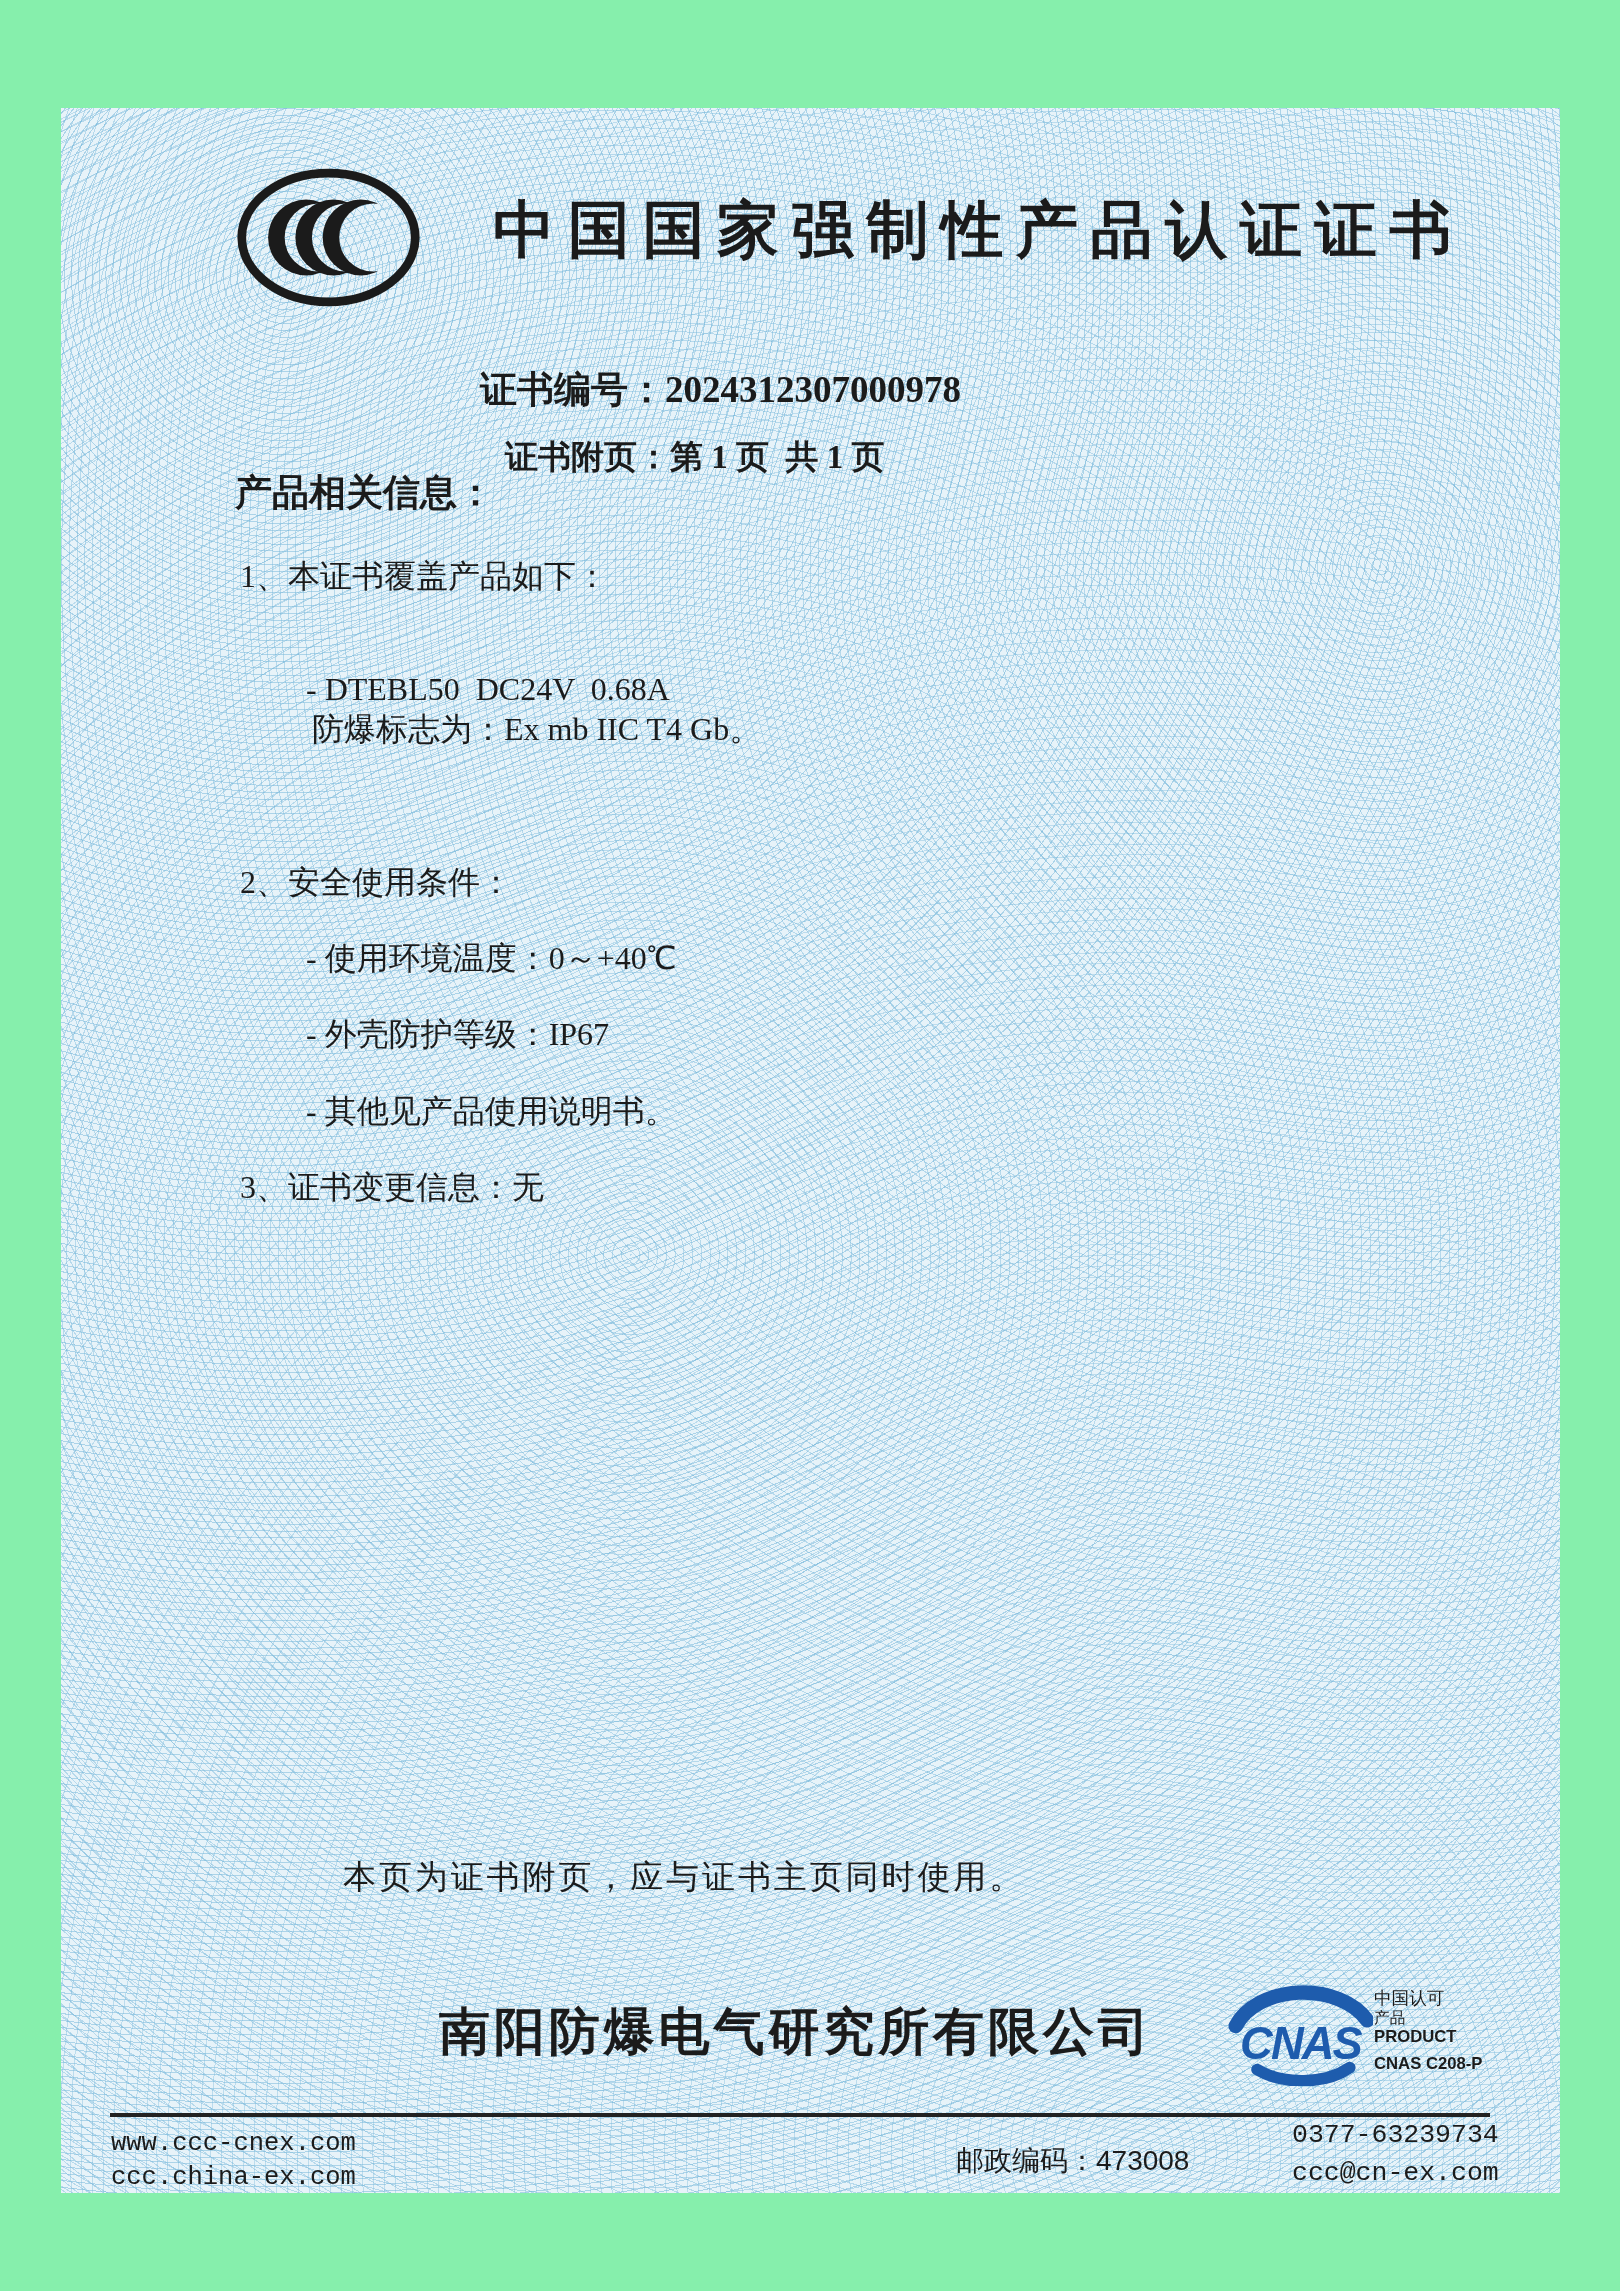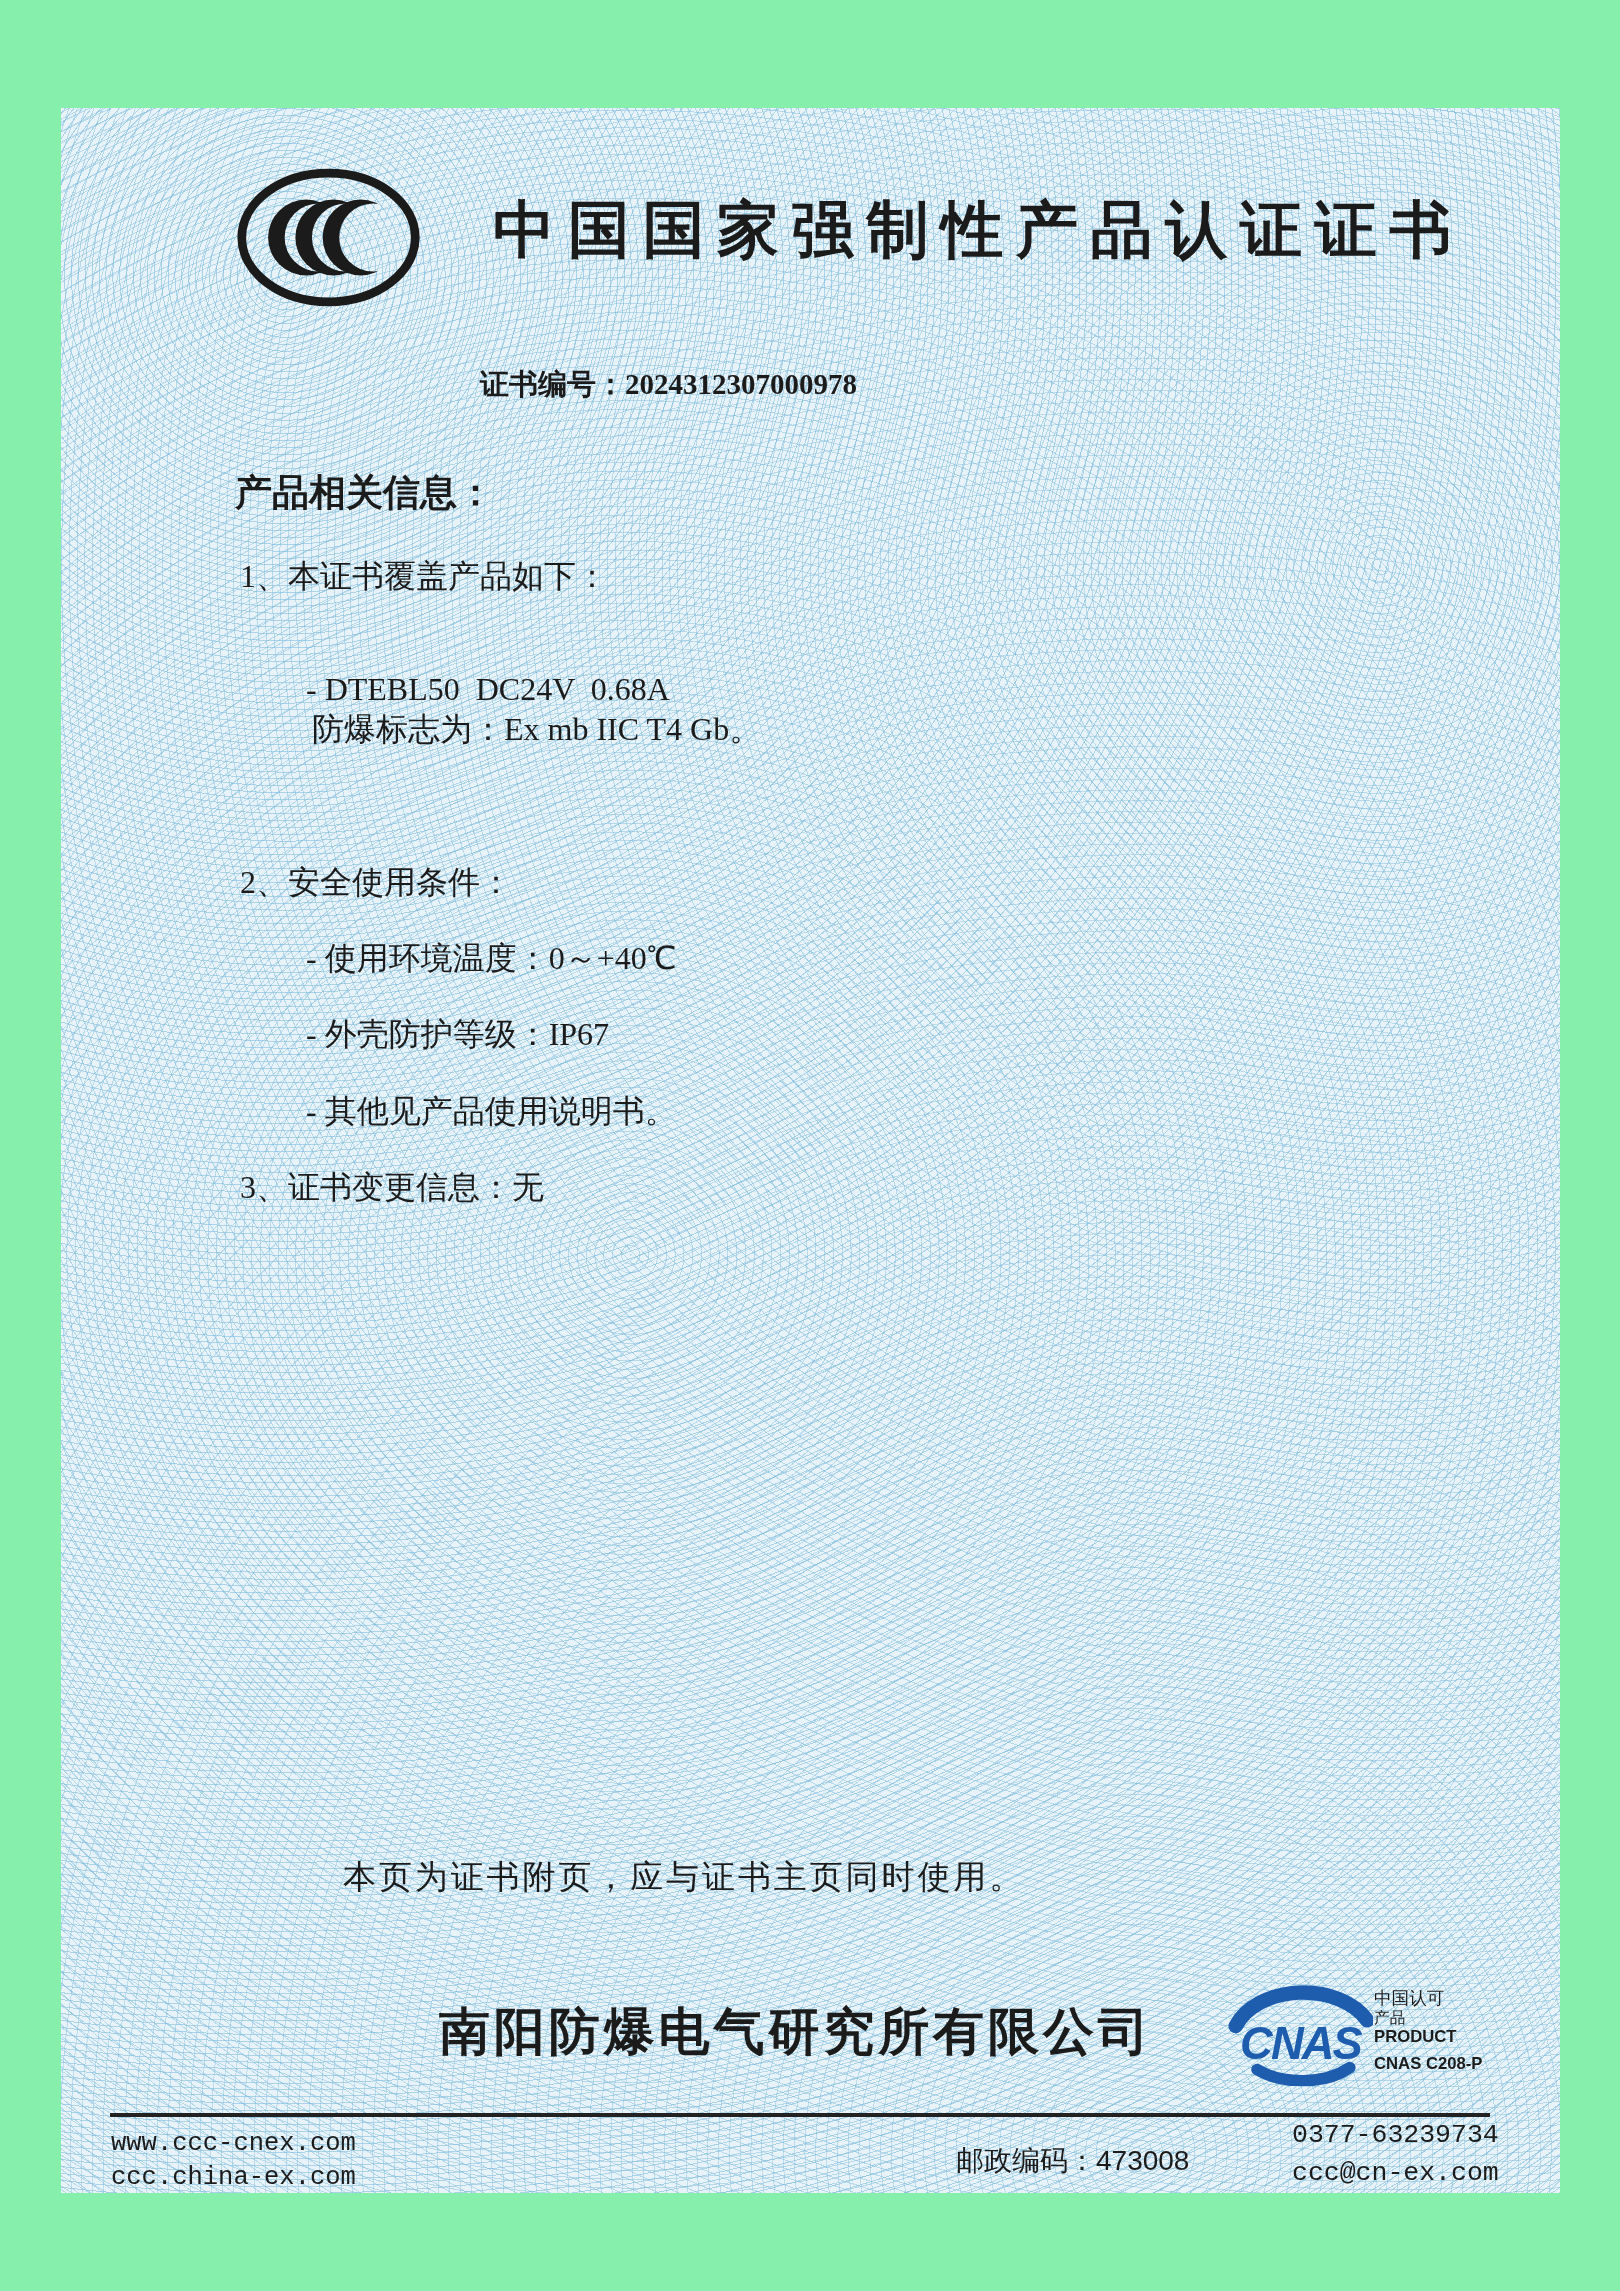--- a/index.html
+++ b/index.html
@@ -23,21 +23,21 @@
       repeating-radial-gradient(circle at 15% 8%,  rgba(122,185,219,.55) 0 1px, rgba(255,255,255,0) 1px 6.9px),
       repeating-radial-gradient(circle at 88% 22%, rgba(122,185,219,.45) 0 1px, rgba(255,255,255,0) 1px 7.8px),
       repeating-radial-gradient(circle at 38% 55%, rgba(122,185,219,.45) 0 1px, rgba(255,255,255,0) 1px 8.8px),
       repeating-radial-gradient(circle at 72% 98%, rgba(122,185,219,.40) 0 1px, rgba(255,255,255,0) 1px 10.8px);
   }
   .abs{position:absolute;}
   .title{
     left:493px;top:188px;font-size:62px;font-weight:bold;letter-spacing:12.7px;
     font-family:"Liberation Sans",sans-serif;white-space:pre;
   }
-  .certno{left:480px;top:365px;font-size:29px;font-weight:bold;white-space:pre;}
+  .certno{left:480px;top:365px;font-size:37px;font-weight:bold;white-space:pre;}
   .pageinfo{left:505px;top:435px;font-size:33px;font-weight:bold;white-space:pre;}
   .heading{left:235px;top:468px;font-size:37px;font-weight:bold;white-space:pre;}
   .bline{position:absolute;font-size:32px;white-space:pre;}
   .l0{left:240px;top:555px;}
   .l1{left:306px;top:631px;margin-top:40px;}
   .l2{left:312px;top:708px;}
   .l3{left:306px;top:784px;}
   .l4{left:240px;top:861px;}
   .l5{left:306px;top:937px;}
   .l6{left:306px;top:1013px;}
@@ -99,20 +99,21 @@
     </defs>
     <ellipse cx="98" cy="76" rx="89" ry="66" fill="none" stroke="#1b1b1b" stroke-width="9"></ellipse>
     <circle cx="75" cy="76" r="39" fill="#1b1b1b" mask="url(#ccc-cut1)"></circle>
     <circle cx="103" cy="76" r="39" fill="#1b1b1b" mask="url(#ccc-cut2)"></circle>
     <circle cx="131" cy="76" r="39" fill="#1b1b1b" mask="url(#ccc-cut3)"></circle>
   </svg>
 
   <div class="abs title">中国国家强制性产品认证证书</div>
 
   <div class="abs certno">证书编号：2024312307000978</div>
+  <div class="abs pageinfo">证书附页：第 1 页  共 1 页</div>
 
   <div class="abs heading">产品相关信息：</div>
 
   <div class="bline l0">1、本证书覆盖产品如下：</div>
   <div class="bline l1">- DTEBL50  DC24V  0.68A</div>
   <div class="bline l2">防爆标志为：Ex mb IIC T4 Gb。</div>
   <div class="bline l4">2、安全使用条件：</div>
   <div class="bline l5">- 使用环境温度：0～+40℃</div>
   <div class="bline l6">- 外壳防护等级：IP67</div>
   <div class="bline l7">- 其他见产品使用说明书。</div>

